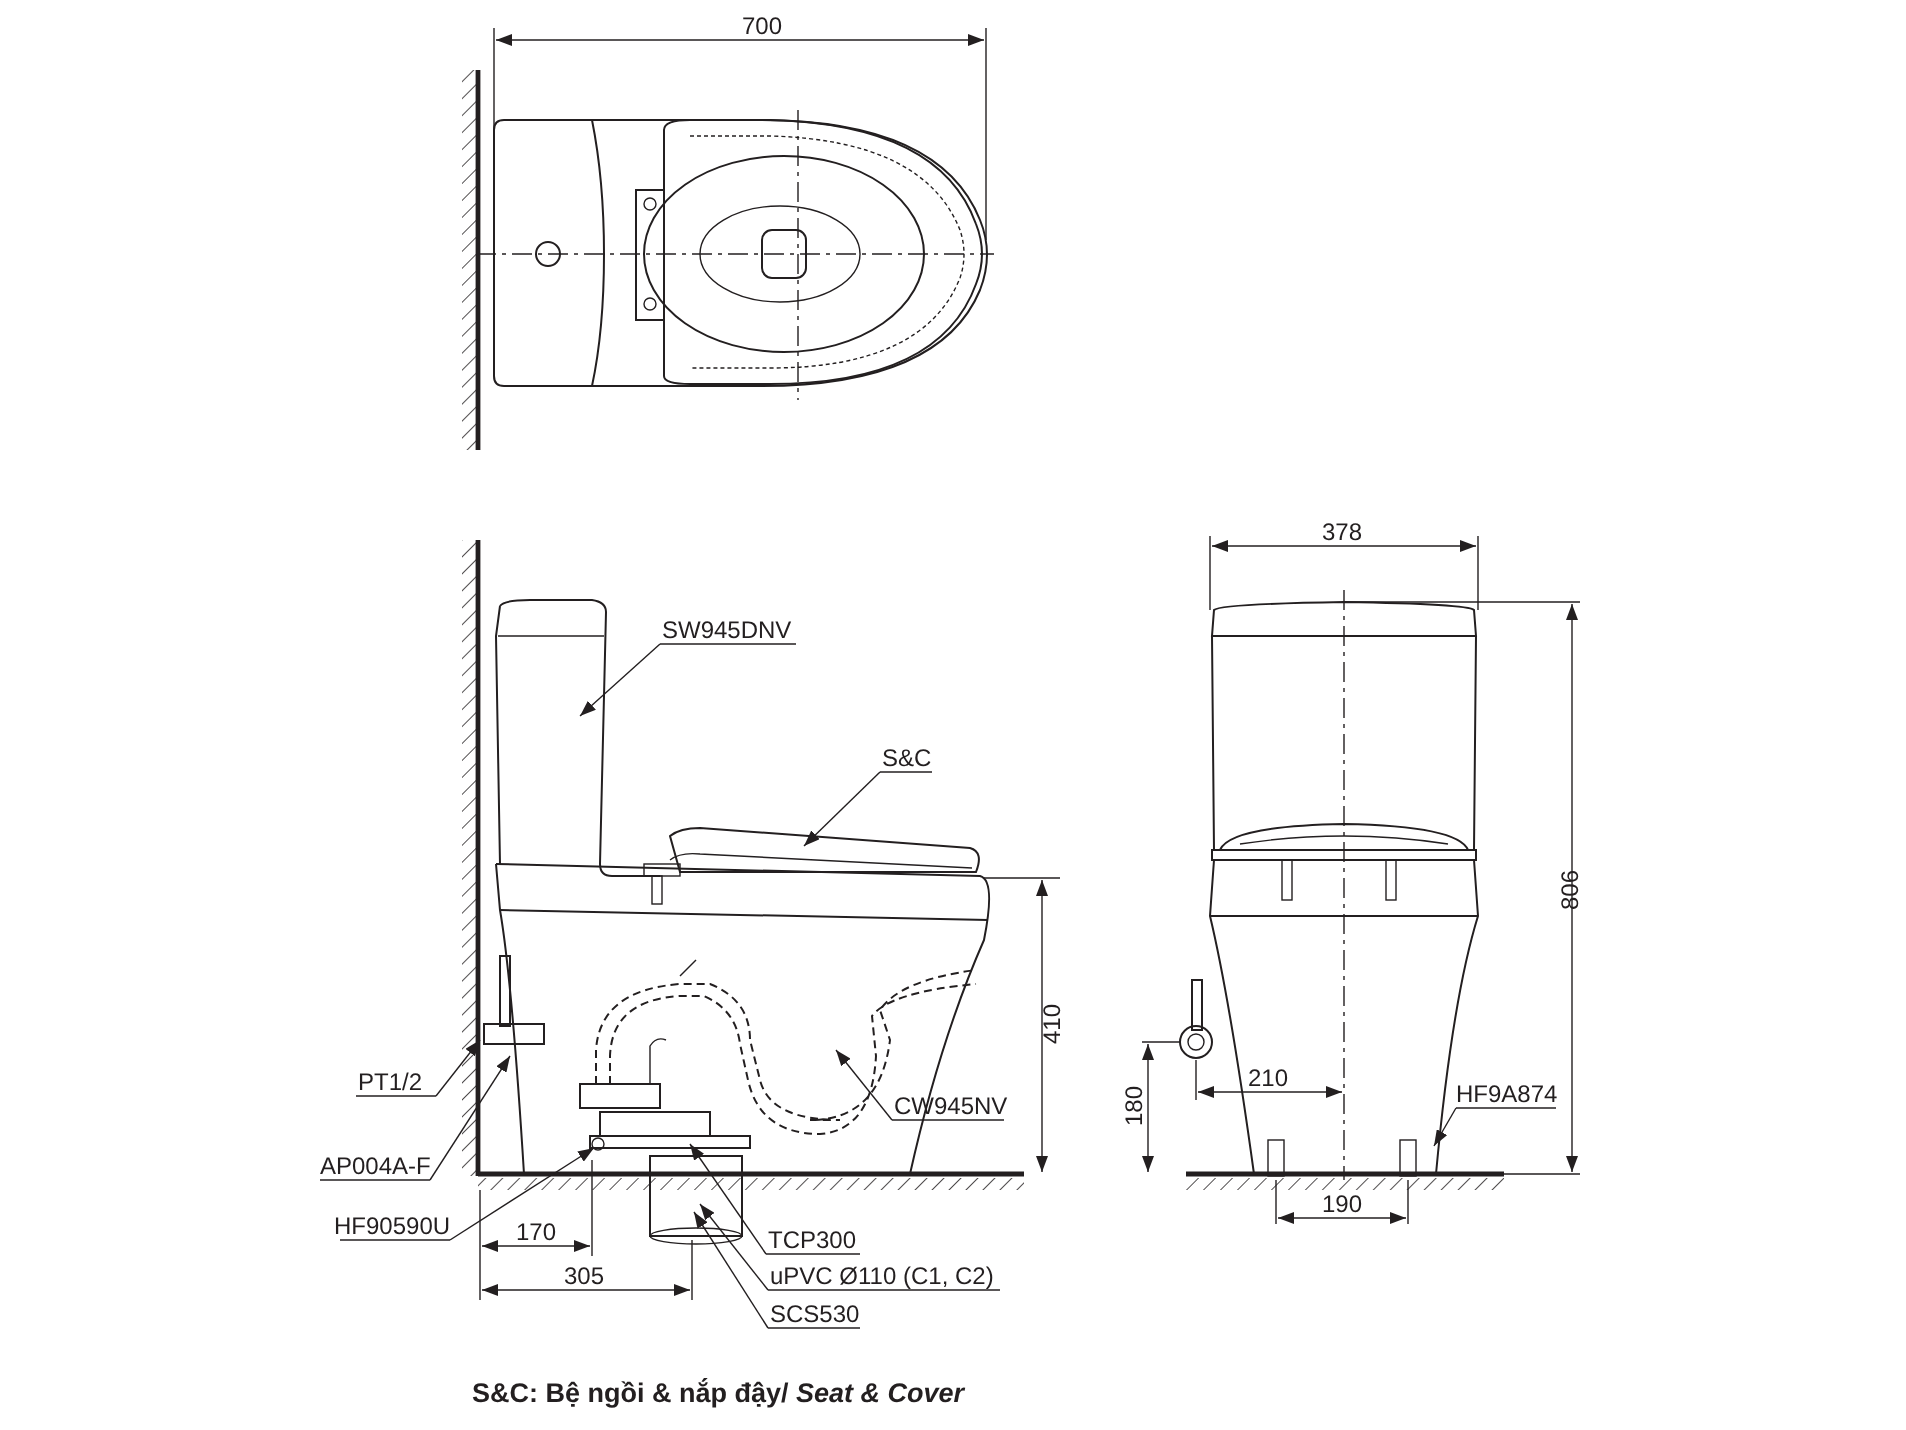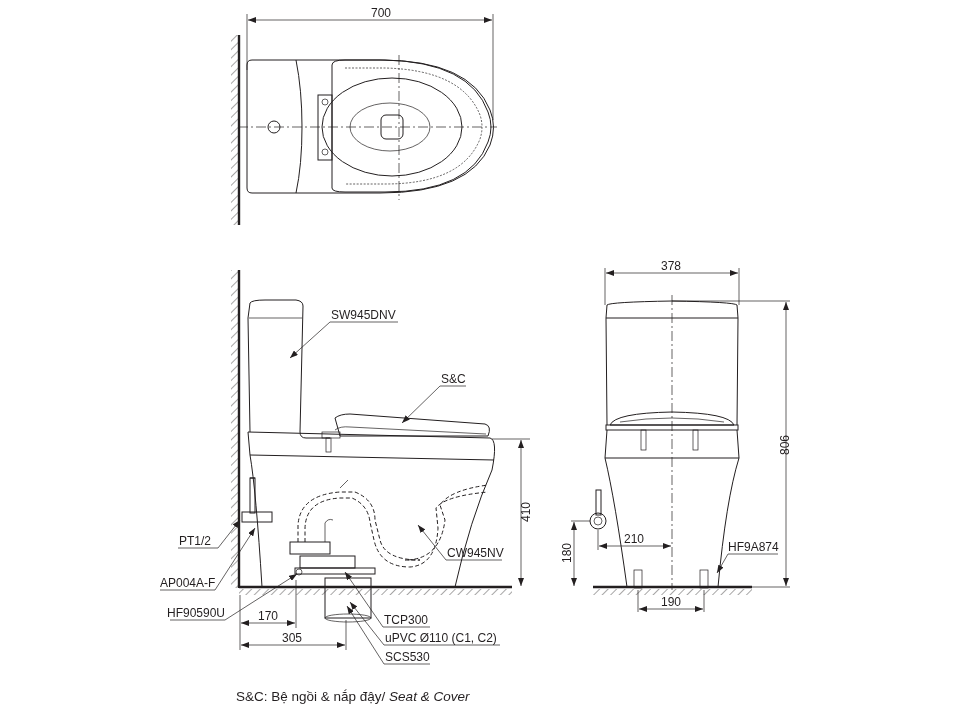--- a/index.html
+++ b/index.html
@@ -1,19 +1,19 @@
 <!DOCTYPE html>
 <html><head>
 <meta charset="utf-8">
 <style>
   html, body { margin:0; padding:0; background:#ffffff; }
   body { width:953px; height:715px; position:relative; overflow:hidden; font-family:"Liberation Sans", sans-serif; }
   svg { position:absolute; left:0; top:0; }
   .lbl { font-family:"Liberation Sans", sans-serif; font-size:12px; fill:#231f20; }
-  .caption { position:absolute; left:236px; top:689px; font-size:13.5px; color:#231f20; font-family:"Liberation Sans", sans-serif; }
+  .caption { position:absolute; left:236px; top:689px; font-size:13.5px; color:#231f20; font-family:"Liberation Sans", sans-serif;font-weight:bold; }
   .caption i { font-style:italic; }
   .ln { stroke:#231f20; fill:none; stroke-width:1; }
   .thin { stroke:#231f20; fill:none; stroke-width:0.7; }
   .thick { stroke:#231f20; fill:none; stroke-width:2.4; }
   .dash { stroke:#231f20; fill:none; stroke-width:1; stroke-dasharray:4 2.5; }
   .cl { stroke:#231f20; fill:none; stroke-width:0.7; stroke-dasharray:10 3 2 3; }
   .dim { stroke:#231f20; fill:none; stroke-width:0.7; }
 </style>
 </head>
 <body>

